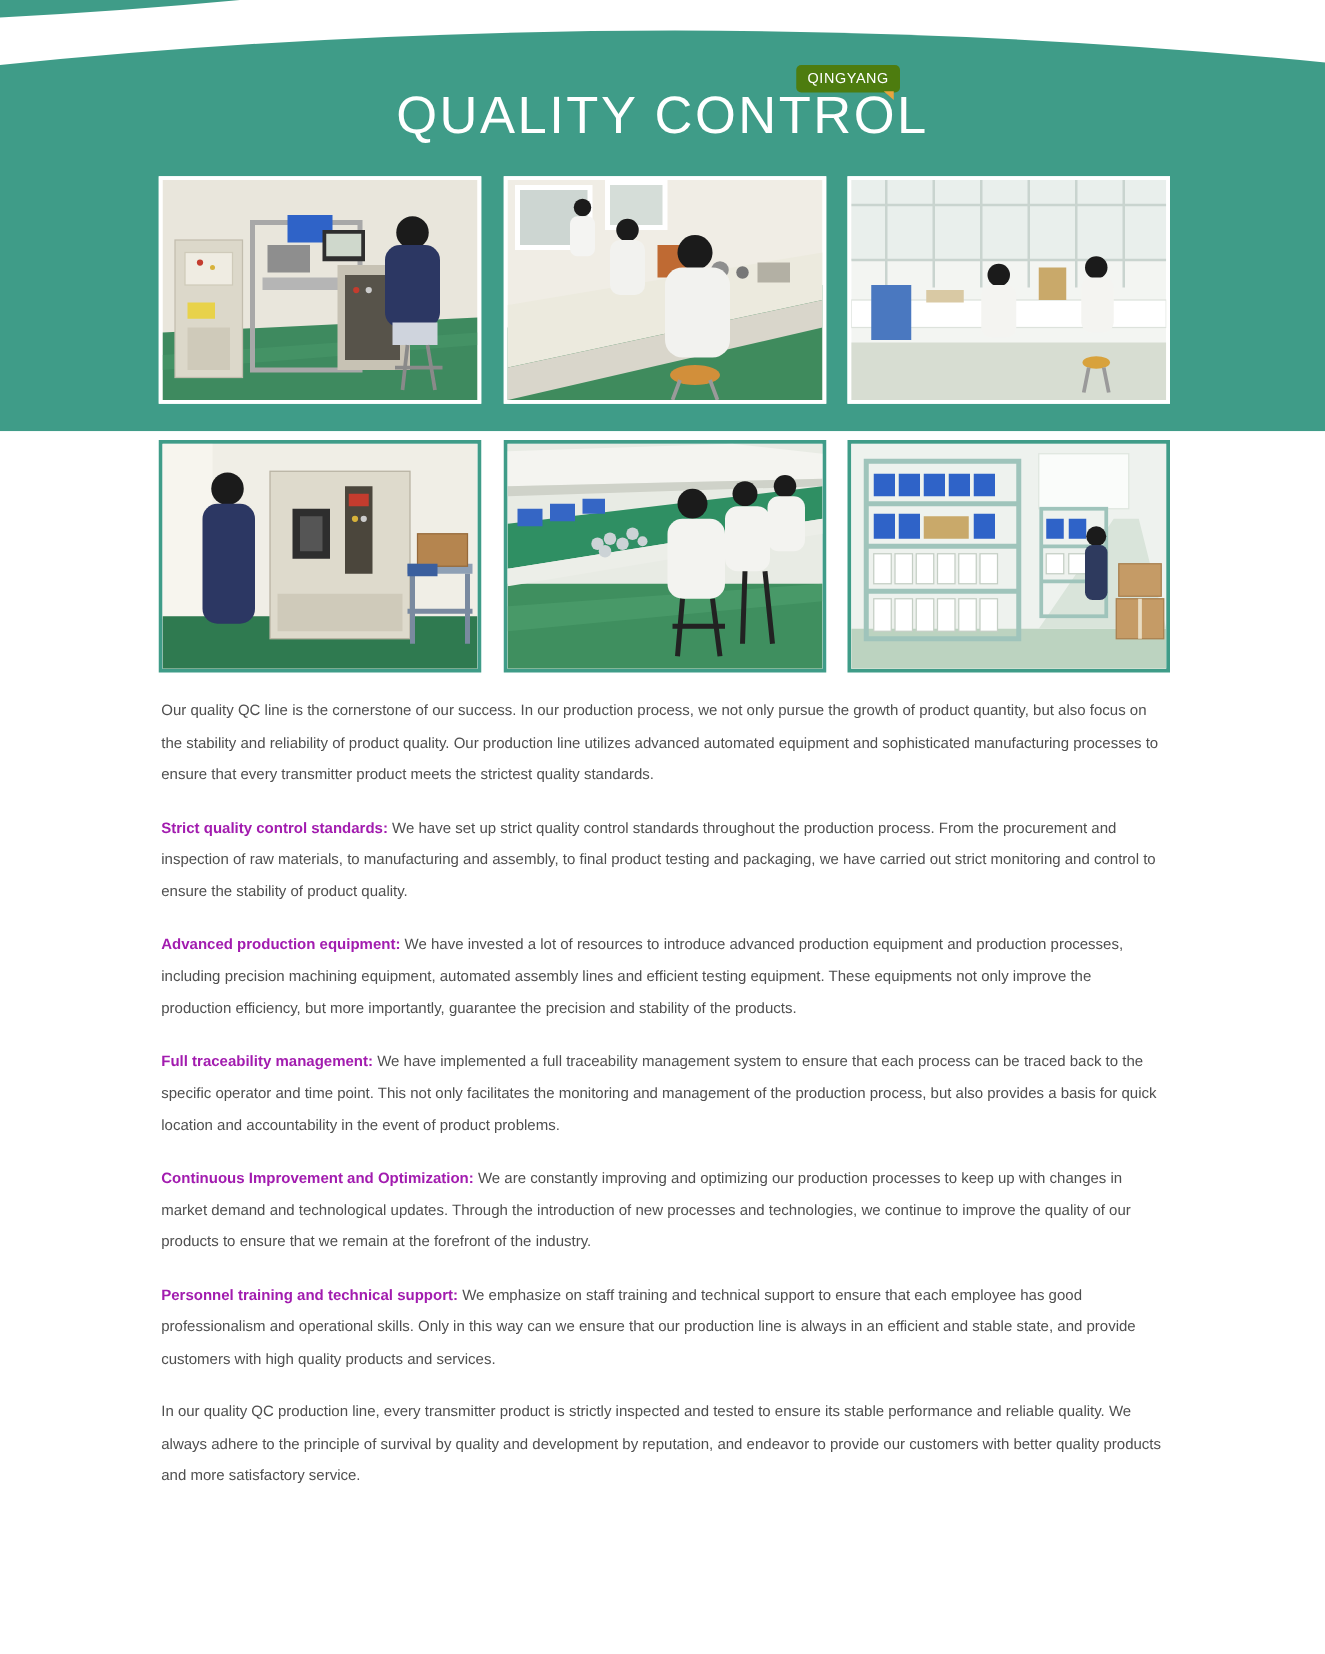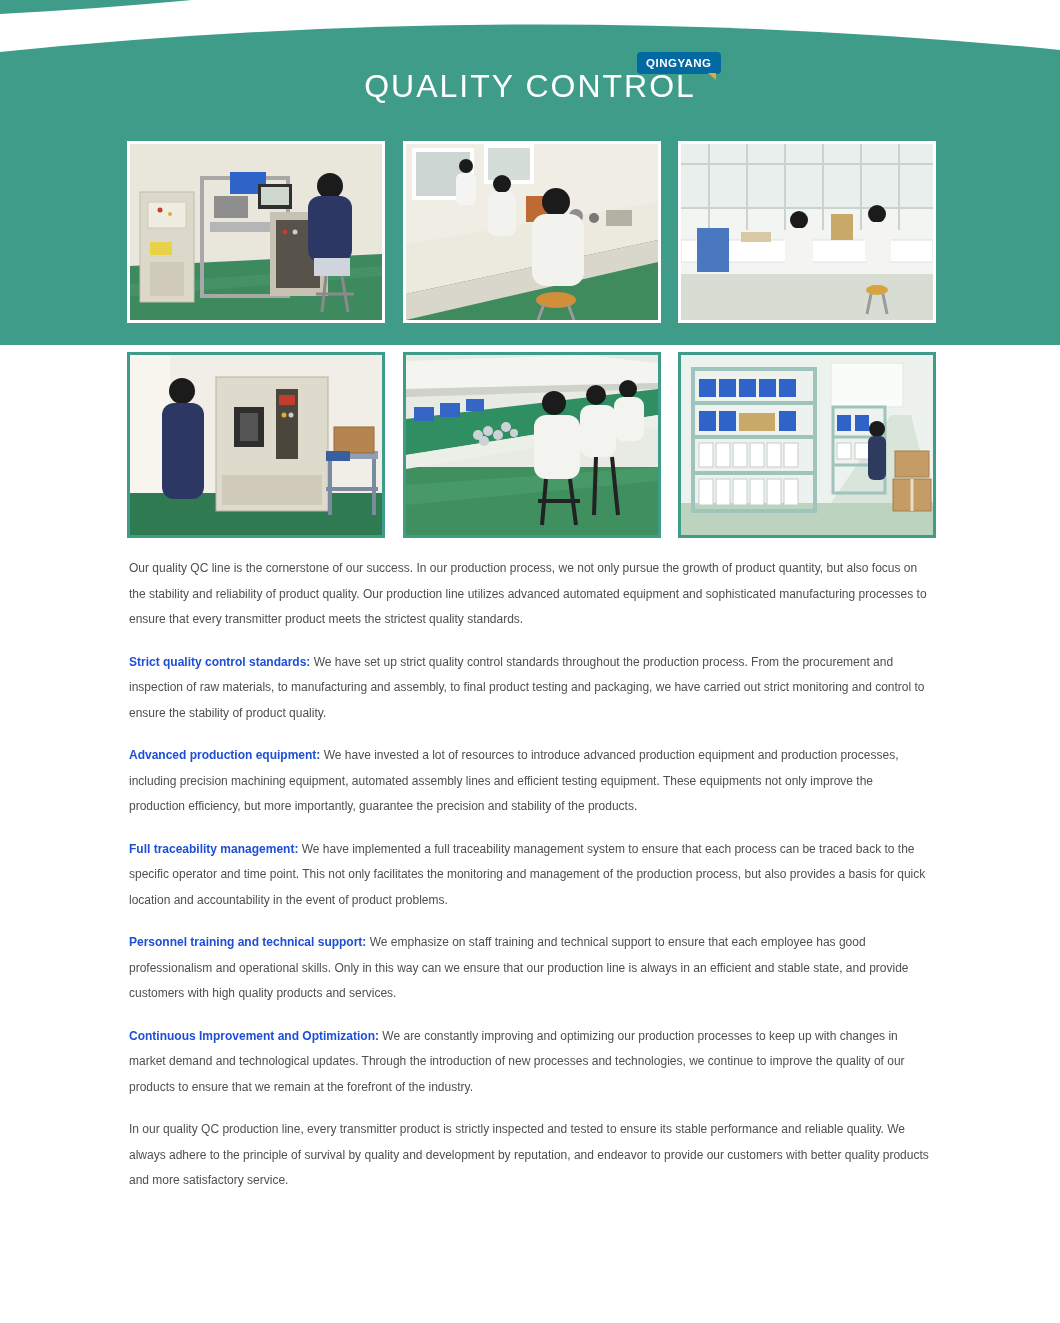--- a/index.html
+++ b/index.html
@@ -1,36 +1,36 @@
 <!DOCTYPE html>
 <html><head>
 <meta charset="utf-8">
 <style>
   html,body{margin:0;padding:0;background:#ffffff;}
   #page{position:relative;width:1060px;height:1323px;background:#ffffff;overflow:hidden;
         font-family:"Liberation Sans",sans-serif;}
   
   #band-svg{position:absolute;left:0;top:0;width:1060px;height:345px;display:block;}
-  .badge{position:absolute;left:637px;top:52px;background:#0369a1;color:#ffffff;
-         font-size:11.5px;font-weight:bold;letter-spacing:.5px;padding:5px 9px;border-radius:4px;}
+  .badge{position:absolute;left:637px;top:52px;background:#4d7c0f;color:#ffffff;
+         font-size:11.5px;font-weight:normal;letter-spacing:.5px;padding:5px 9px;border-radius:4px;}
   .badge:after{content:"";position:absolute;right:5px;bottom:-6px;width:0;height:0;
          border-top:7px solid #E9A43F;border-left:8px solid transparent;}
   .page-title{position:absolute;left:0;top:68px;width:1060px;text-align:center;color:#ffffff;
-         font-size:32px;font-weight:500;letter-spacing:2px;}
+         font-size:42px;font-weight:500;letter-spacing:2px;}
   
   .photo{position:absolute;width:258px;box-sizing:border-box;background:#ffffff;margin:0;cursor:pointer;}
   .photo.r1{top:141px;height:182px;border:3px solid #ffffff;box-shadow:0 0 0 0 transparent;}
   .photo.r2{top:352px;height:186px;border:3px solid #3F9C88;}
   .photo.c1{left:127px;} .photo.c2{left:403px;} .photo.c3{left:678px;}
   .photo svg{display:block;width:100%;height:100%;}
   
   .text-block{position:absolute;left:129px;top:556px;width:802px;font-size:12px;
               line-height:25.5px;color:#4f4f4f;}
   .text-block p{margin:0 0 17px 0;}
-  .lead{font-weight:bold;color:#1d4ed8;}
+  .lead{font-weight:bold;color:#a21caf;}
 </style>
 </head>
 <body>
 
 <div id="page">
 
   <svg id="band-svg" viewBox="0 0 1060 345" preserveAspectRatio="none" aria-hidden="true">
     <path d="M0,0 L192,0 Q96,9 0,14 Z" fill="#3F9C88"></path>
     <path d="M0,52 Q530,-2 1060,50 L1060,345 L0,345 Z" fill="#3F9C88"></path>
   </svg>
@@ -222,18 +222,18 @@
       <rect x="212" y="124" width="38" height="32" fill="#c59b66" stroke="#a87f4e"></rect>
       <line x1="231" y1="124" x2="231" y2="156" stroke="#e8dcc2" stroke-width="3"></line>
     </svg>
   </figure>
 
   <div class="text-block">
     <p><span class="lead"></span><span>Our quality QC line is the cornerstone of our success. In our production process, we not only pursue the growth of product quantity, but also focus on the stability and reliability of product quality. Our production line utilizes advanced automated equipment and sophisticated manufacturing processes to ensure that every transmitter product meets the strictest quality standards.</span></p>
     <p><span class="lead">Strict quality control standards:</span><span> We have set up strict quality control standards throughout the production process. From the procurement and inspection of raw materials, to manufacturing and assembly, to final product testing and packaging, we have carried out strict monitoring and control to ensure the stability of product quality.</span></p>
     <p><span class="lead">Advanced production equipment:</span><span> We have invested a lot of resources to introduce advanced production equipment and production processes, including precision machining equipment, automated assembly lines and efficient testing equipment. These equipments not only improve the production efficiency, but more importantly, guarantee the precision and stability of the products.</span></p>
     <p><span class="lead">Full traceability management:</span><span> We have implemented a full traceability management system to ensure that each process can be traced back to the specific operator and time point. This not only facilitates the monitoring and management of the production process, but also provides a basis for quick location and accountability in the event of product problems.</span></p>
+    <p><span class="lead">Continuous Improvement and Optimization:</span><span> We are constantly improving and optimizing our production processes to keep up with changes in market demand and technological updates. Through the introduction of new processes and technologies, we continue to improve the quality of our products to ensure that we remain at the forefront of the industry.</span></p>
     <p><span class="lead">Personnel training and technical support:</span><span> We emphasize on staff training and technical support to ensure that each employee has good professionalism and operational skills. Only in this way can we ensure that our production line is always in an efficient and stable state, and provide customers with high quality products and services.</span></p>
-    <p><span class="lead">Continuous Improvement and Optimization:</span><span> We are constantly improving and optimizing our production processes to keep up with changes in market demand and technological updates. Through the introduction of new processes and technologies, we continue to improve the quality of our products to ensure that we remain at the forefront of the industry.</span></p>
     <p><span class="lead"></span><span>In our quality QC production line, every transmitter product is strictly inspected and tested to ensure its stable performance and reliable quality. We always adhere to the principle of survival by quality and development by reputation, and endeavor to provide our customers with better quality products and more satisfactory service.</span></p>
   </div>
 
 </div>
 
 </body></html>

